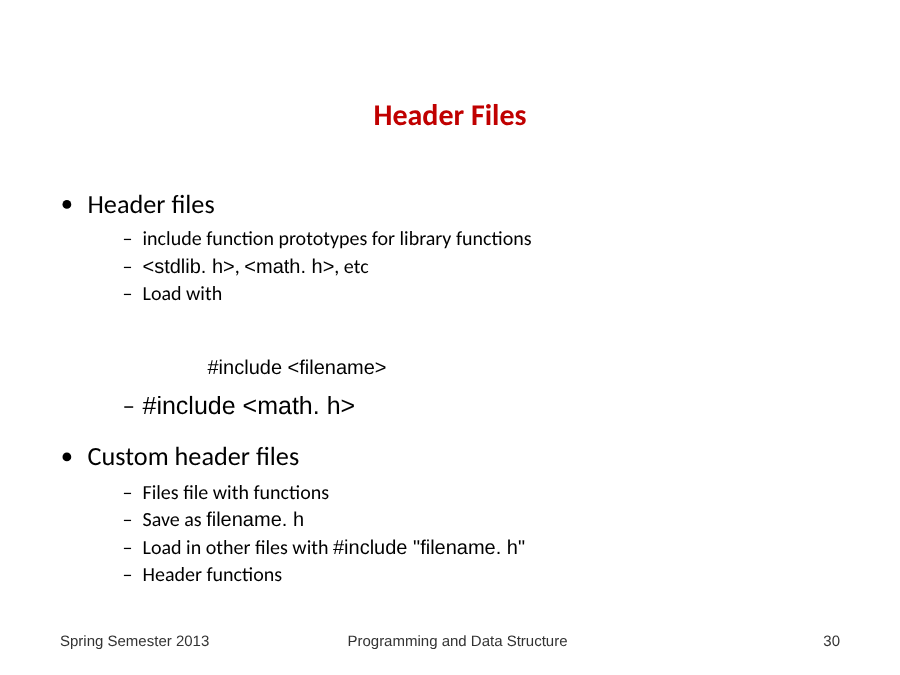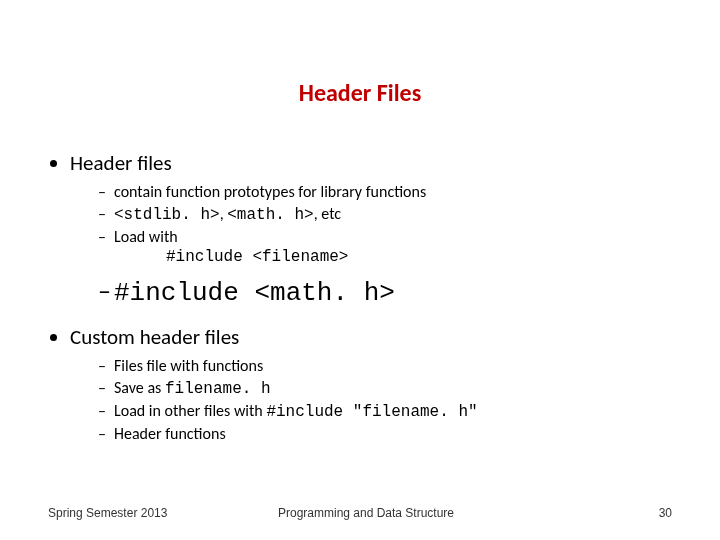--- a/index.html
+++ b/index.html
@@ -58,31 +58,32 @@
     padding-left: 16px;
     margin-bottom: 2px;
   }
   ul.lvl2 > li::before {
     content: "–";
     position: absolute;
     left: 0;
     top: 0;
   }
   ul.lvl2 > li.big {
-    font-size: 26px;
+    font-size: 20px;
     margin-top: 8px;
   }
   ul.lvl2 > li.big::before {
     content: "–";
   }
   .indent-line {
     padding-left: 52px;
   }
   .mono {
-    font-family: Liberation Mono, monospace;
+    font-family: Liberation Sans, sans-serif;
+    margin-top: 39px;
   }
   .footer {
     position: absolute;
     bottom: 20px;
     left: 48px;
     right: 48px;
     font-size: 12px;
     color: #333;
     font-family: Arial, sans-serif;
   }
@@ -110,21 +111,21 @@
 
 <div class="slide">
 
   <div class="title">Header Files</div>
 
   <div class="body">
     <ul class="lvl1">
       <li>
         <span>Header files</span>
         <ul class="lvl2">
-          <li><span>contain function prototypes for library functions</span></li>
+          <li><span>include function prototypes for library functions</span></li>
           <li>
             <span class="mono">&lt;stdlib. h&gt;</span><span>, </span><span class="mono">&lt;math. h&gt;</span><span>, etc</span>
           </li>
           <li>
             <span>Load with</span>
             <div class="indent-line mono">#include &lt;filename&gt;</div>
           </li>
           <li class="big"><span class="mono">#include &lt;math. h&gt;</span></li>
         </ul>
       </li>

